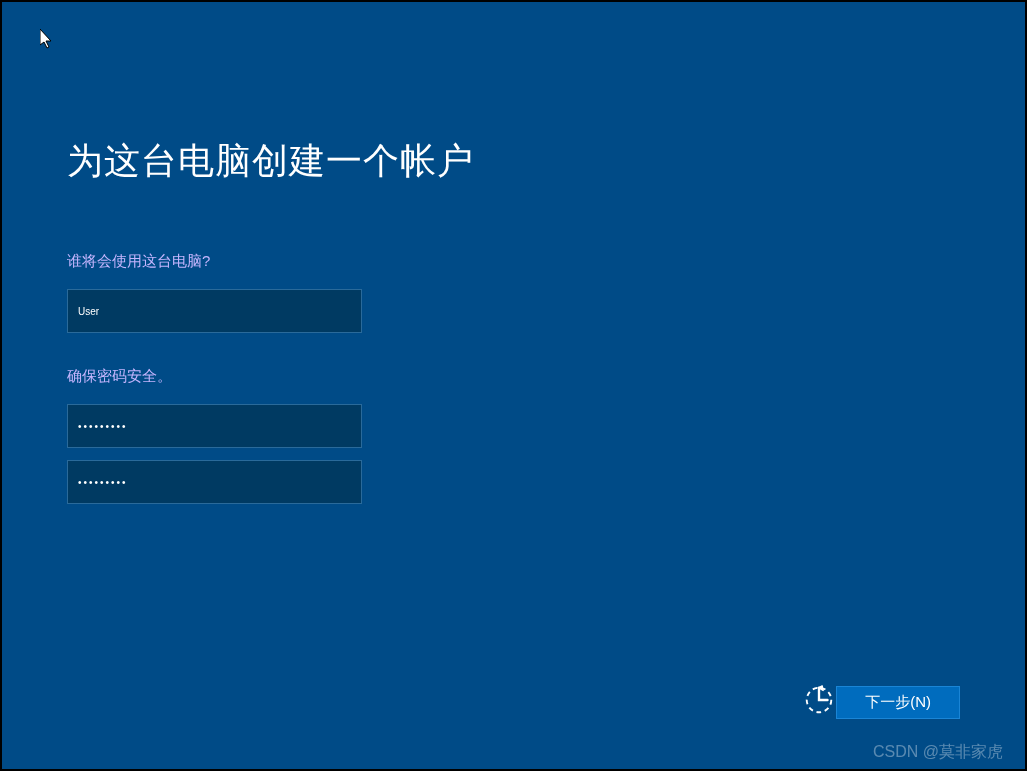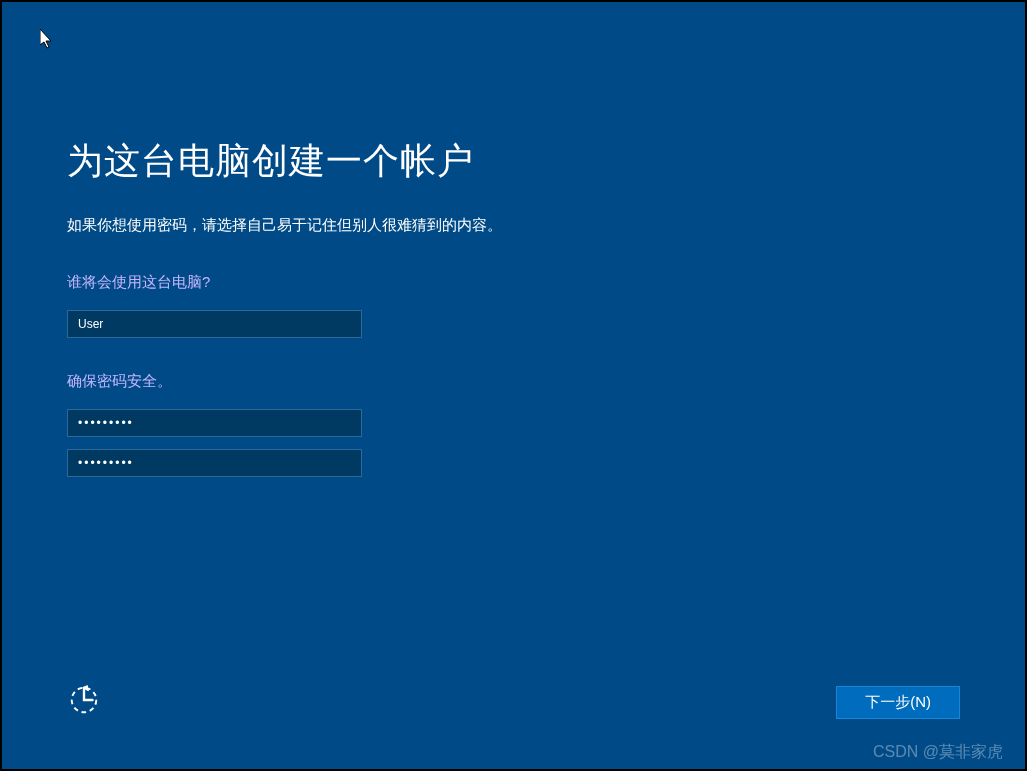--- a/index.html
+++ b/index.html
@@ -23,63 +23,63 @@
       bottom: 2px;
       background: #004B87;
       color: #fff;
     }
     .content {
       padding: 135px 65px 0 65px;
     }
     .page-title {
       font-size: 36px;
       font-weight: 300;
-      margin-bottom: 30px;
+      margin-bottom: 66px;
       letter-spacing: 1px;
     }
     .subtitle {
       font-size: 15px;
       margin-bottom: 38px;
       color: #fff;
     }
     .section-label {
       font-size: 15px;
       margin-bottom: 18px;
       color: #c4b5fd;
     }
     .section-label.pw {
        margin-top: 34px;
        margin-bottom: 18px;
     }
     .text-input {
       width: 295px;
-      height: 28px;
+      height: 44px;
       background: #003A62;
       border: 1px solid #2A6A9A;
       color: #fff;
-      font-size: 12px;
+      font-size: 10px;
       padding: 0 10px;
       outline: none;
       font-family: inherit;
       display: block;
     }
     .text-input::placeholder {
       color: #5B8BAE;
     }
     .pw-input {
        margin-bottom: 12px;
        letter-spacing: 2px;
     }
     .footer {
       position: absolute;
       bottom: 48px;
       left: 65px;
       right: 65px;
       display: flex;
-      justify-content: space-between;
+      justify-content: flex-end;
       align-items: center;
     }
     .ease-icon svg {
        width: 34px;
        height: 34px;
        stroke: #fff;
        fill: none;
     }
     .next-button {
       background: #006CBE;
@@ -106,21 +106,20 @@
     }
   </style>
 </head>
 <body>
 
 <div class="screen">
   <div class="content">
 
     <h1 class="page-title">为这台电脑创建一个帐户</h1>
 
-    <p class="subtitle">如果你想使用密码，请选择自己易于记住但别人很难猜到的内容。</p>
 
     <div class="section-label">谁将会使用这台电脑?</div>
 
     <input type="text" class="text-input" value="User" style="">
 
     <div class="section-label pw">确保密码安全。</div>
 
     <input type="text" class="text-input pw-input" value="•••••••••" style="">
 
     <input type="text" class="text-input pw-input" value="•••••••••" style="">

